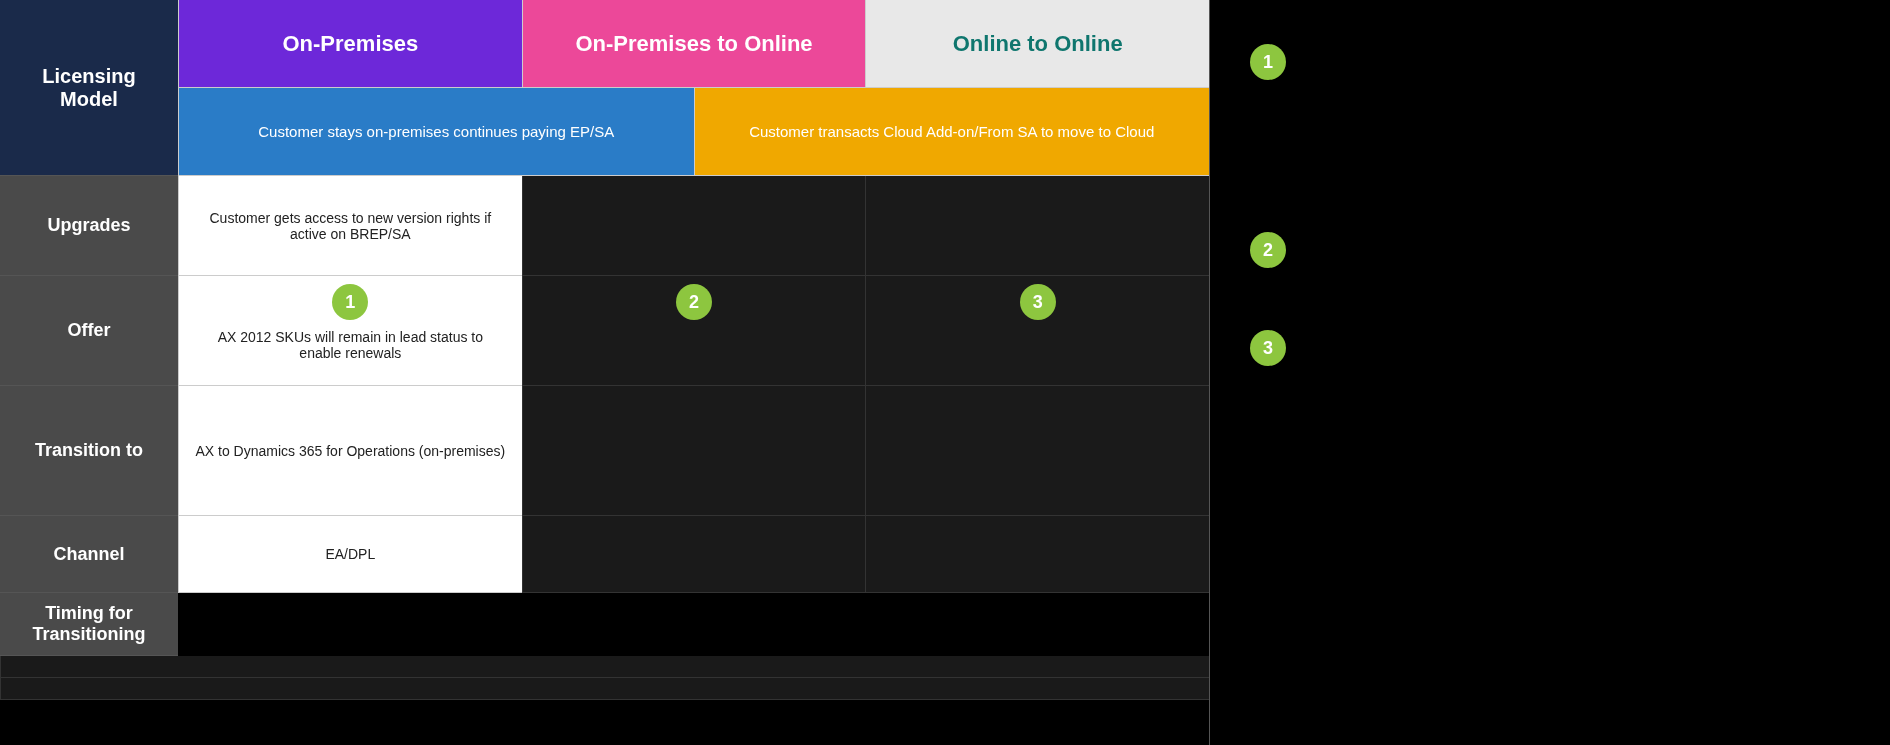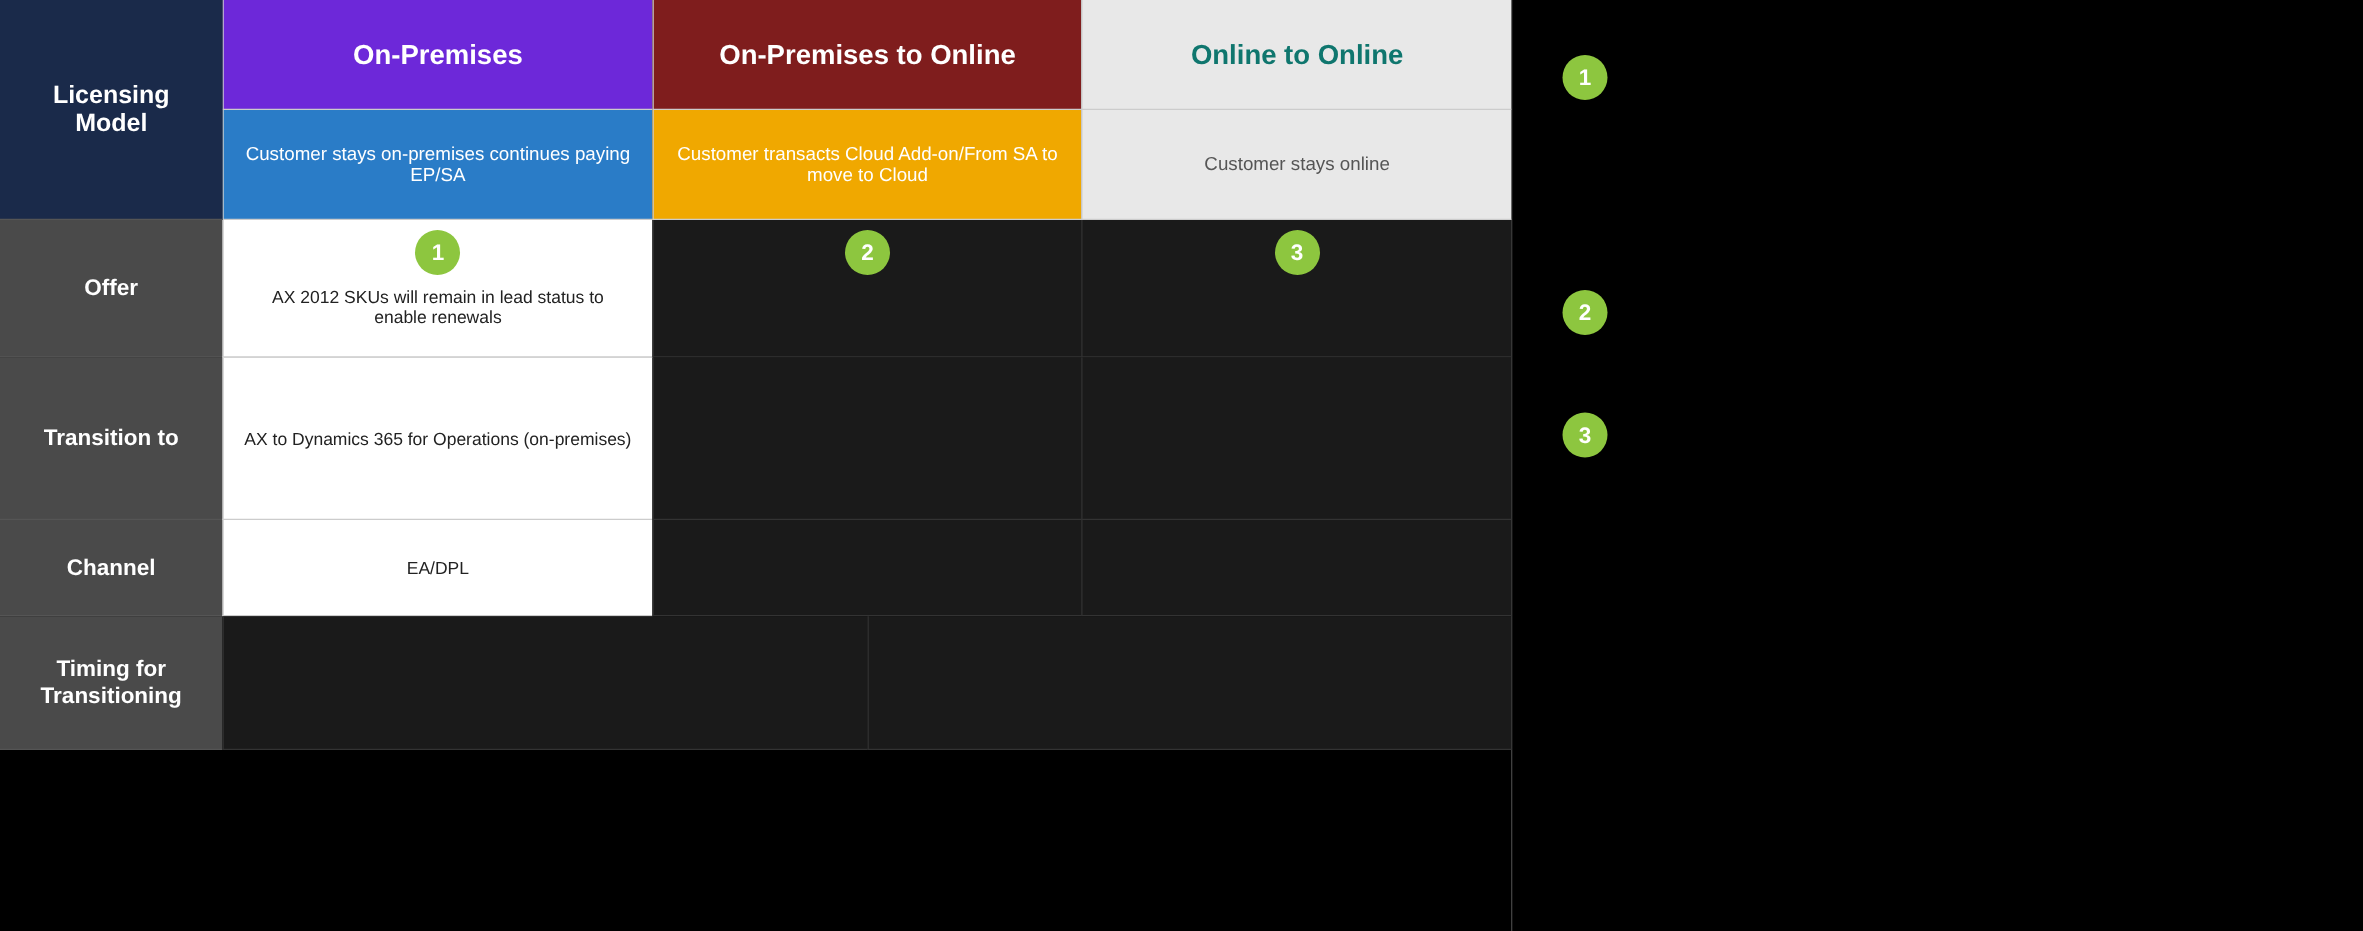--- a/index.html
+++ b/index.html
@@ -70,21 +70,21 @@
       font-size: 22px;
       font-weight: 600;
     }
 
     .header-top.blue {
       background: #6d28d9;
       color: #fff;
       flex: 1;
     }
     .header-top.orange {
-      background: #7f1d1d;
+      background: #ec4899;
       color: #fff;
       flex: 1;
     }
     .header-top.light-gray {
       background: #e8e8e8;
       color: #0f766e;
       flex: 1;
     }
 
     .header-sub {
@@ -136,21 +136,21 @@
       border-bottom: 1px solid #333;
     }
 
     
     .row-header-top { height: 88px; }
     .row-header-sub { height: 88px; }
     .row-upgrades { height: 100px; }
     .row-offer { height: 110px; }
     .row-transition { height: 130px; }
     .row-channel { height: 77px; }
-    .row-timing { height: 107px; }
+    .row-timing { height: 107px; flex-direction: column; }
 
     
     .label-header-top {
       width: 178px;
       min-width: 178px;
       background: #1a2a4a;
       display: flex;
       align-items: center;
       justify-content: center;
       text-align: center;
@@ -226,25 +226,32 @@
     </div>
 
     <div class="table-row row-header-sub">
       <div style="width: 178px; min-width: 178px; background: #1a2a4a; border-bottom: 1px solid #555;"></div>
       <div class="header-sub blue">
         <span>Customer stays on-premises continues paying EP/SA</span>
       </div>
       <div class="header-sub orange">
         <span>Customer transacts Cloud Add-on/From SA to move to Cloud</span>
       </div>
-      <div class="header-sub light-gray">
-        <span>Customer stays online</span>
-      </div>
-    </div>
-
+    </div>
+
+    <div class="table-row row-upgrades">
+      <div class="label-col dark-gray">
+        <span>Upgrades</span>
+      </div>
+      <div class="data-cell">
+        <span>Customer gets access to new version rights if active on BREP/SA</span>
+      </div>
+      <div class="data-cell dark"></div>
+      <div class="data-cell dark"></div>
+    </div>
 
     <div class="table-row row-offer">
       <div class="label-col dark-gray">
         <span>Offer</span>
       </div>
       <div class="data-cell cell-with-badge">
         <div class="badge badge-top-center">
           <span>1</span>
         </div>
         <span style="padding-top: 28px;">AX 2012 SKUs will remain in lead status to enable renewals</span>

